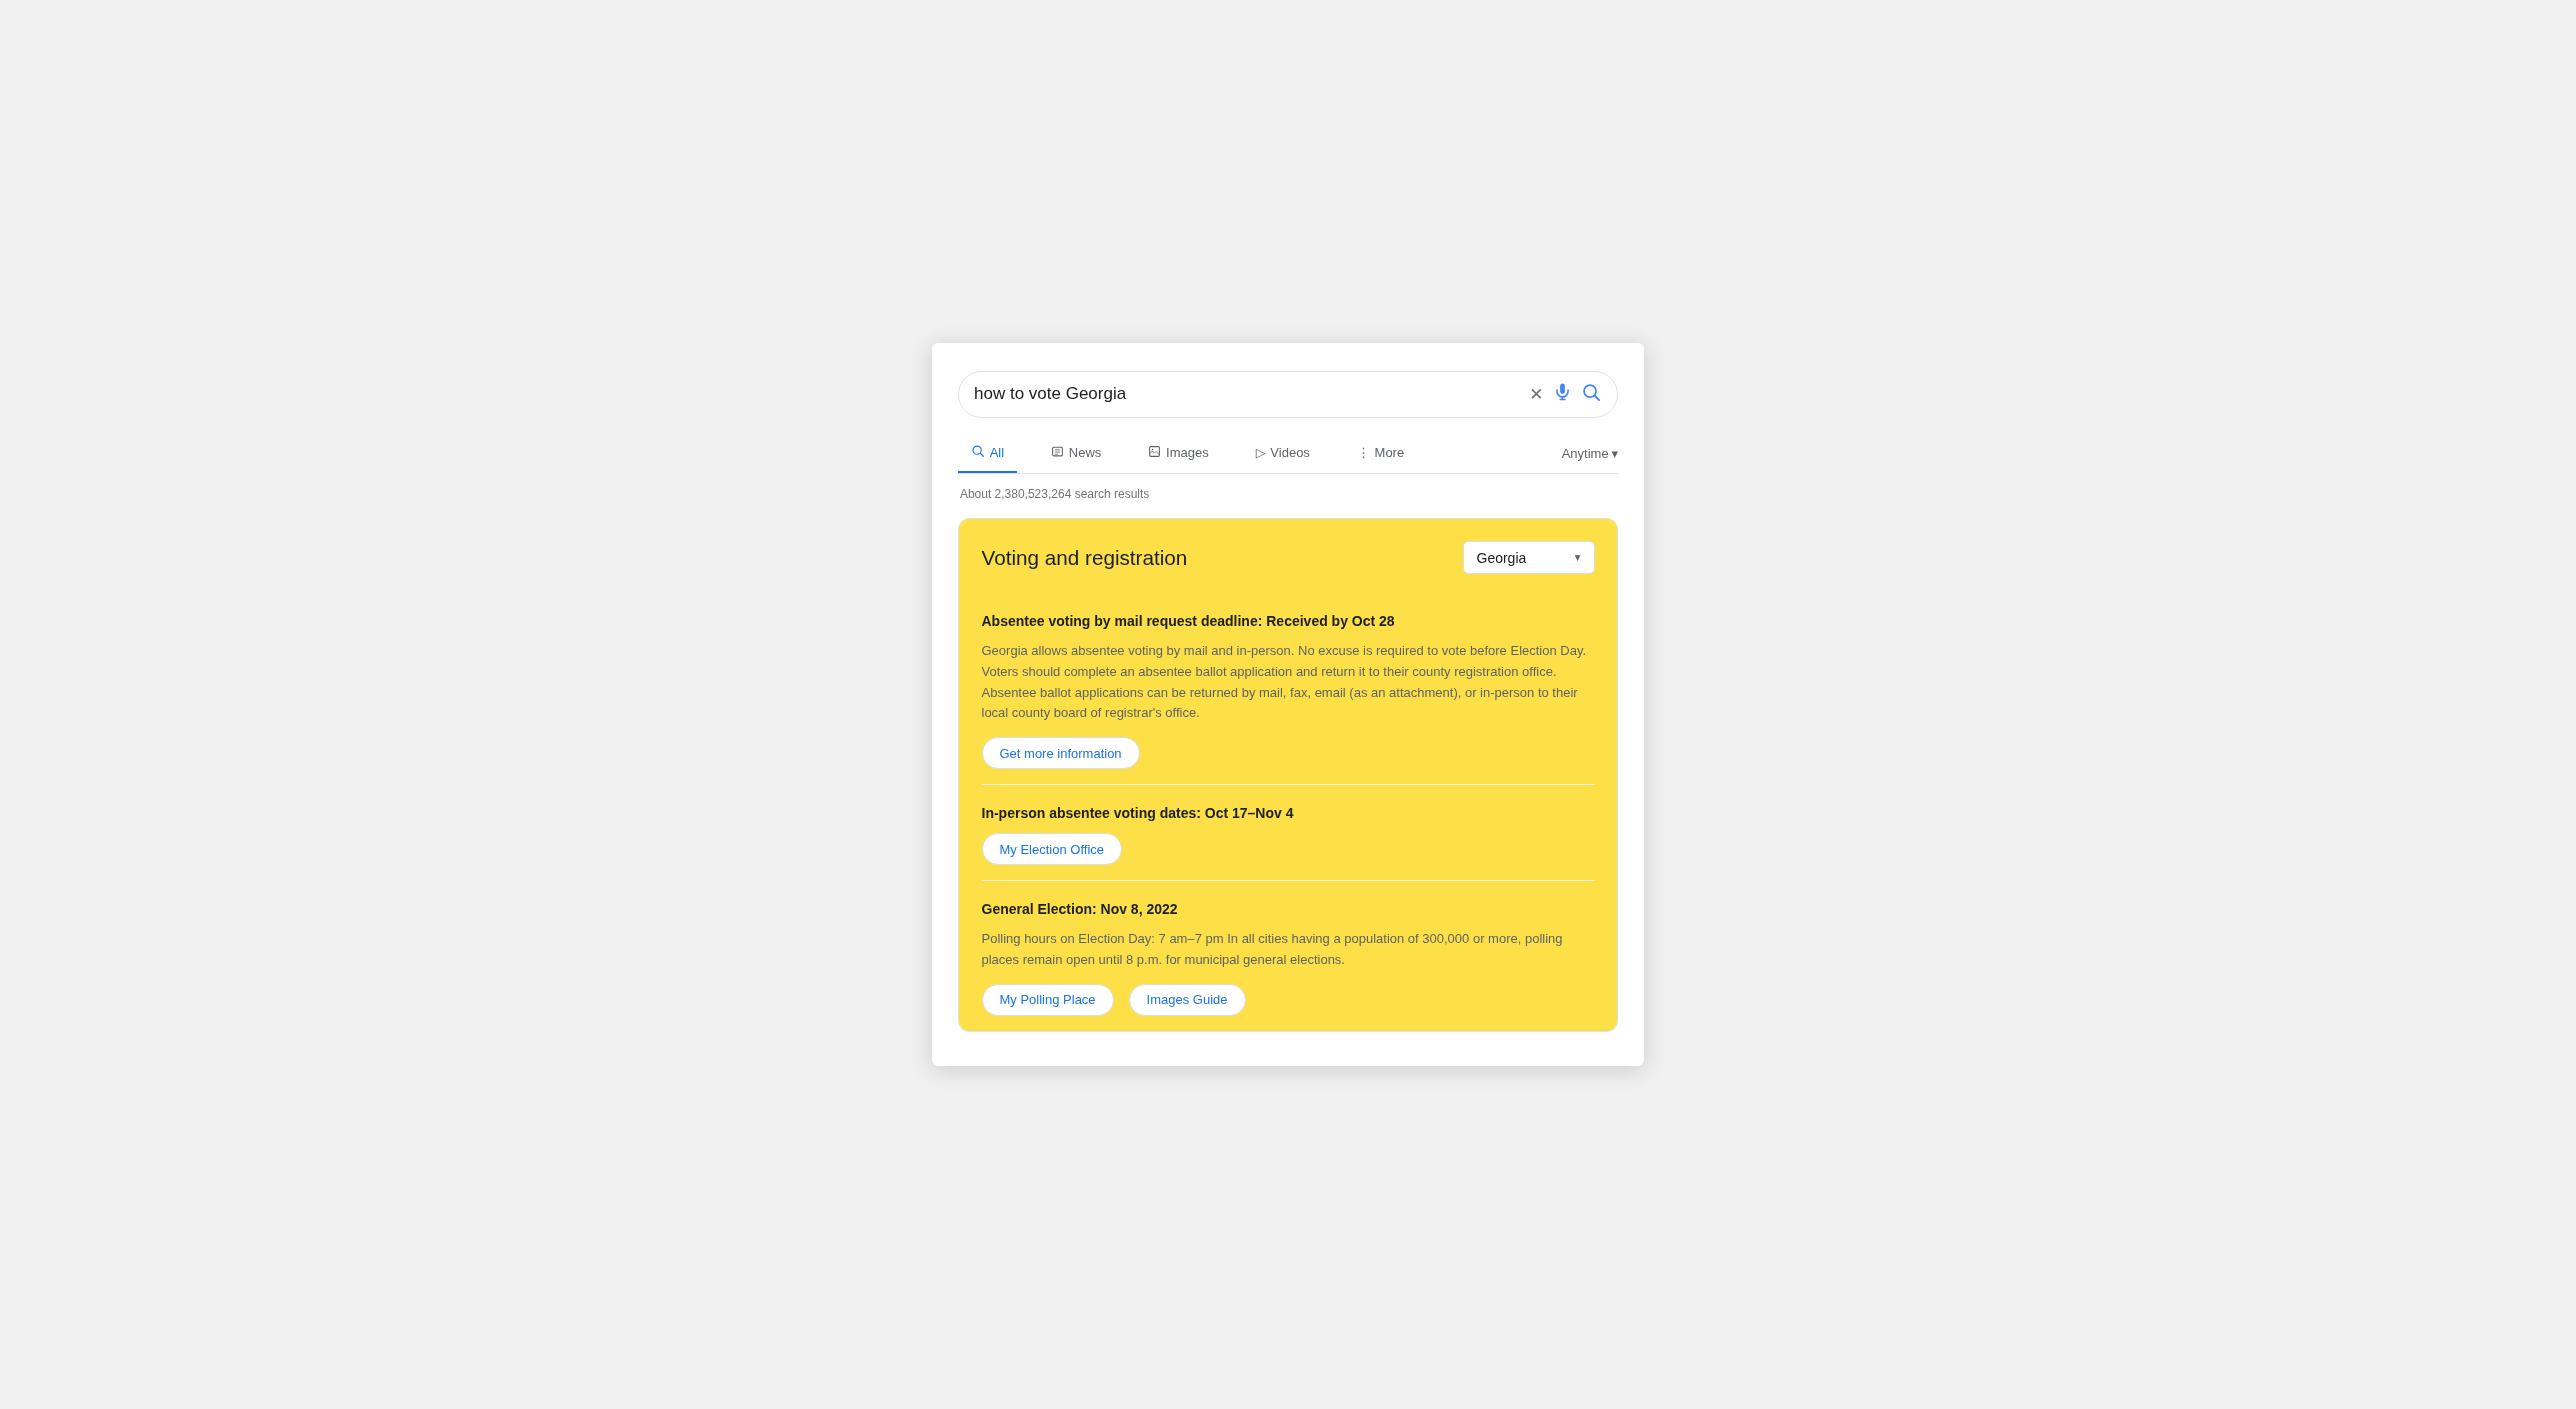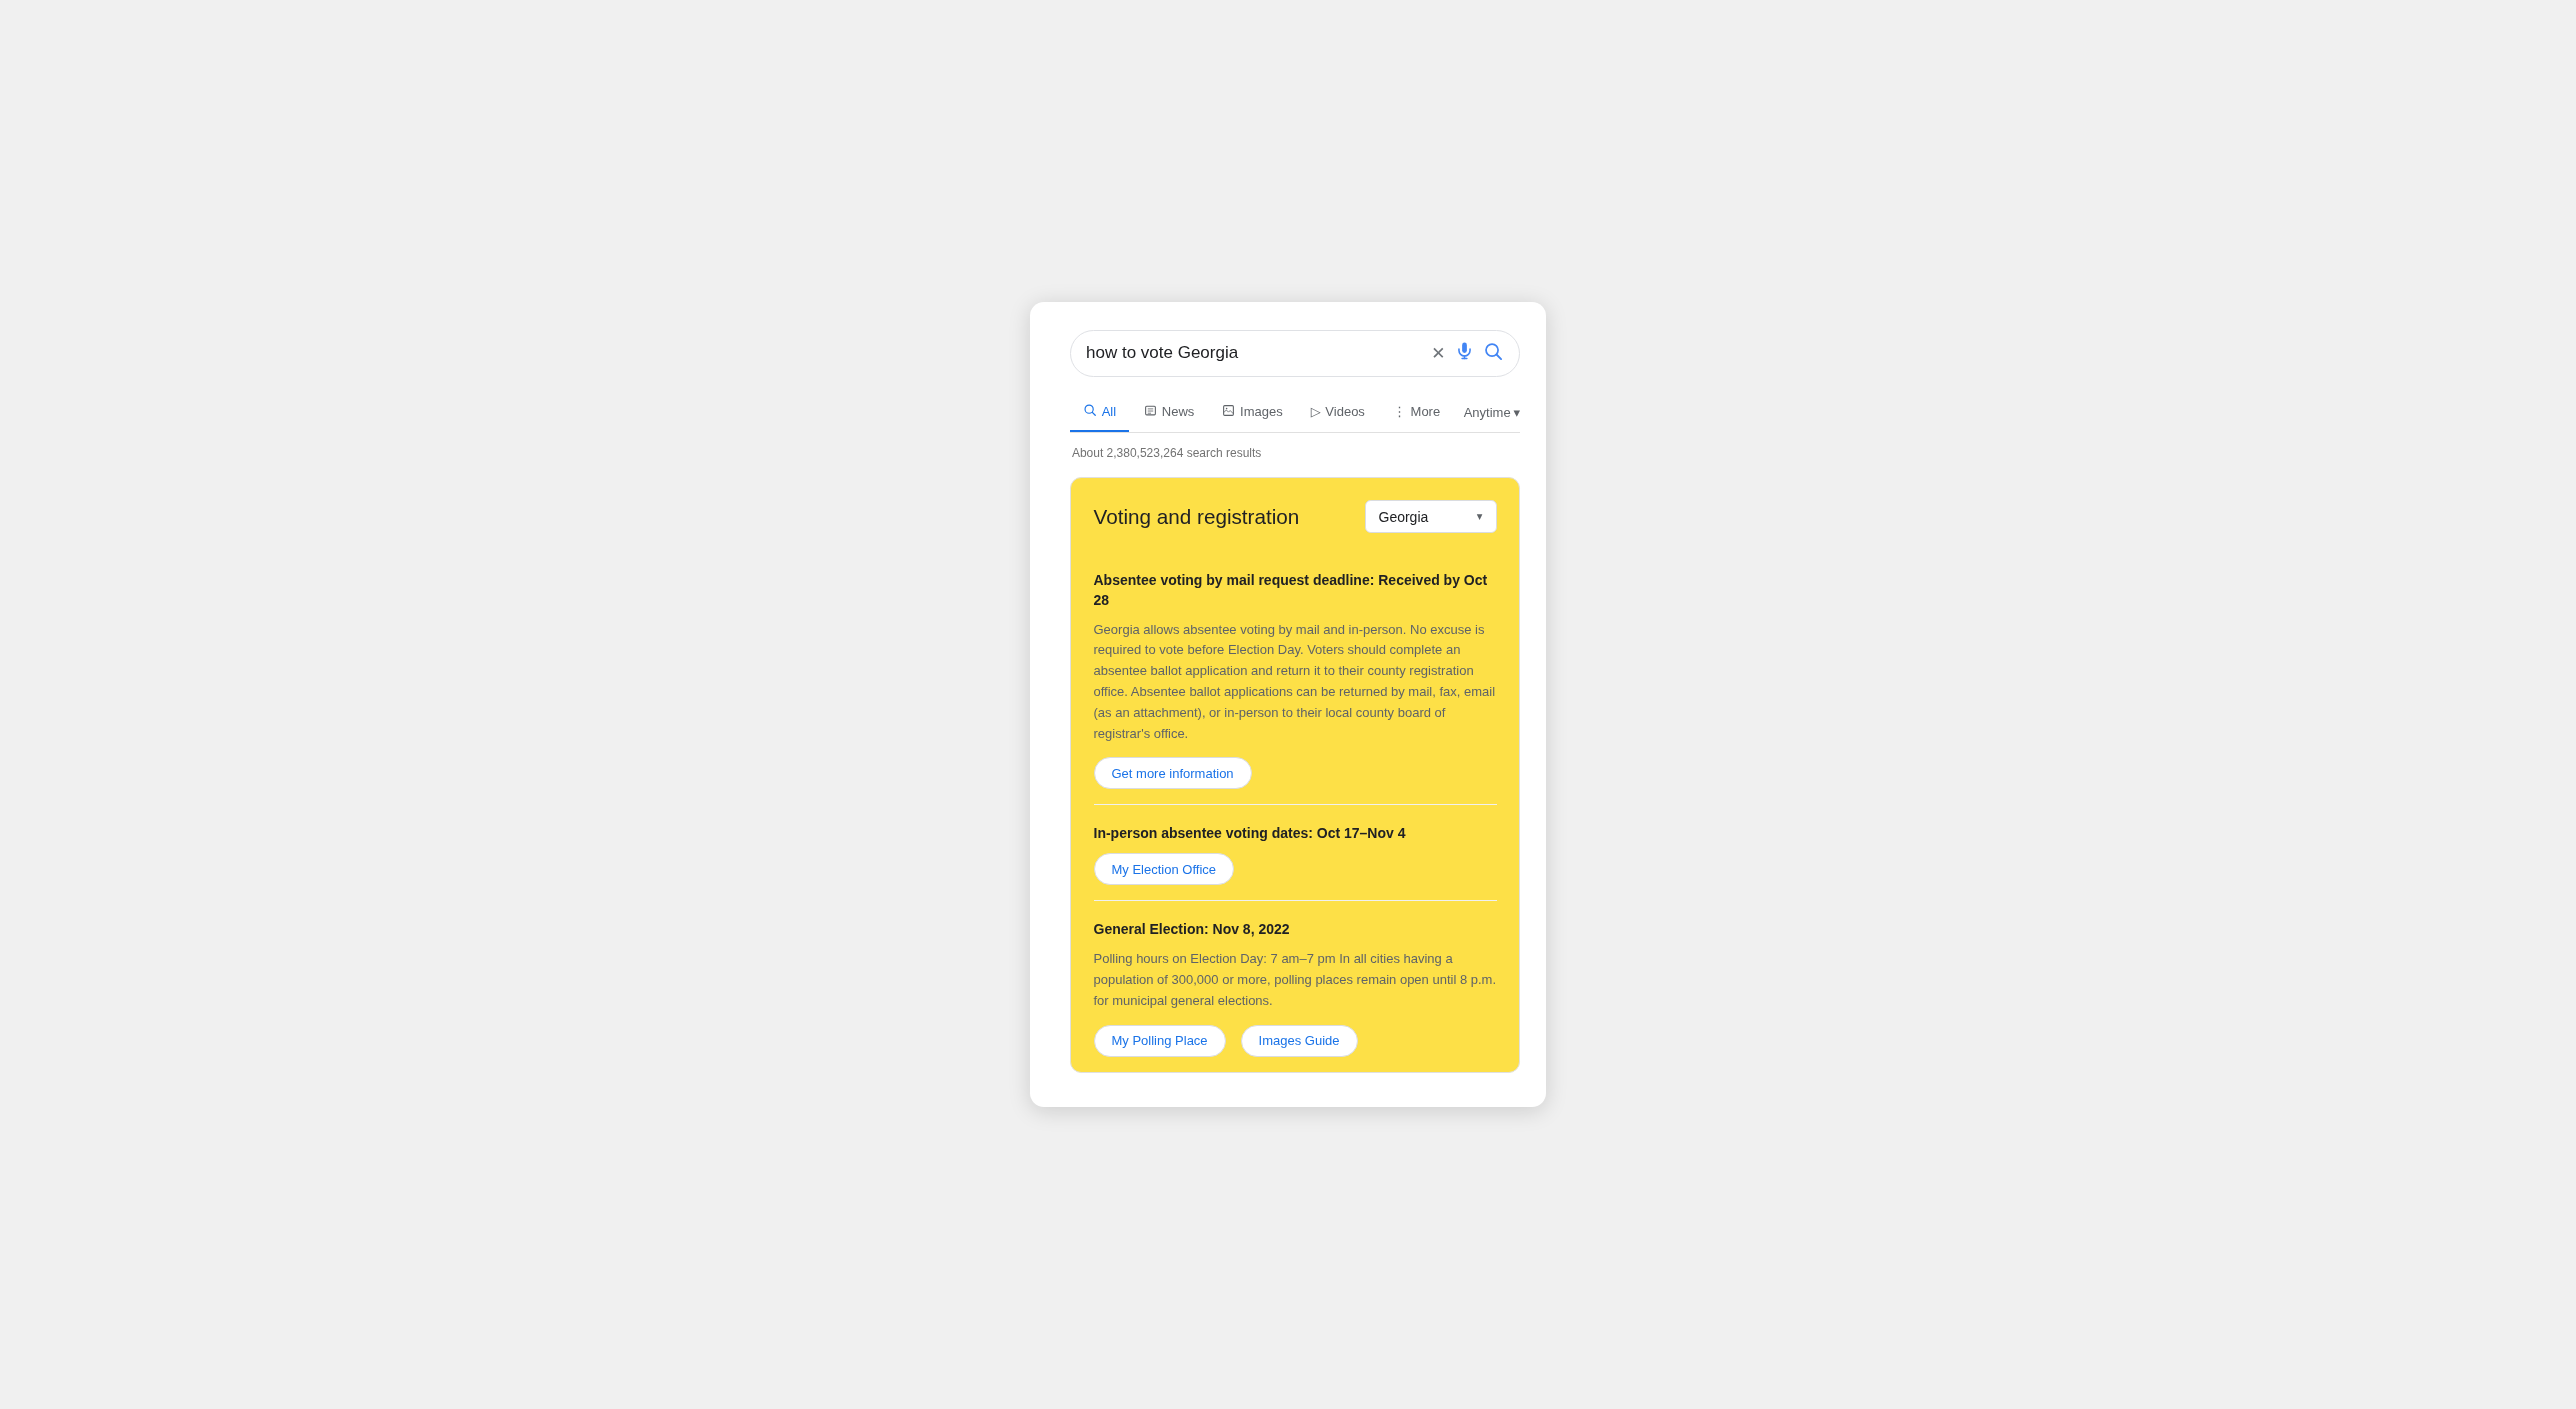--- a/index.html
+++ b/index.html
@@ -13,24 +13,24 @@
       font-family: Arial, sans-serif;
       display: flex;
       justify-content: center;
       align-items: center;
       min-height: 100vh;
       padding: 38px;
     }
 
     .card {
       background: #ffffff;
-      border-radius: 14px;
+      border-radius: 6px;
       box-shadow: 0 3.8px 22.5px rgba(0,0,0,0.15);
-      width: 516px;
-      padding: 28px 26px 34px 40px;
+      width: 712px;
+      padding: 28px 26px 34px 26px;
     }
 
     
     .search-bar {
       display: flex;
       align-items: center;
       border: 1.4px solid #dfe1e5;
       border-radius: 26px;
       padding: 9.4px 15px;
       margin-bottom: 19px;
@@ -58,21 +58,21 @@
     .search-icon-search {
       color: #4285f4;
       font-size: 20.7px;
       cursor: pointer;
     }
 
     
     .nav-tabs {
       display: flex;
       align-items: center;
-      gap: 2px;
+      gap: 21px;
       border-bottom: 0.9px solid #e0e0e0;
       margin-bottom: 13px;
       padding-bottom: 0;
     }
 
     .nav-tab {
       display: flex;
       align-items: center;
       gap: 4.7px;
       padding: 7.5px 13px 9.4px 13px;

